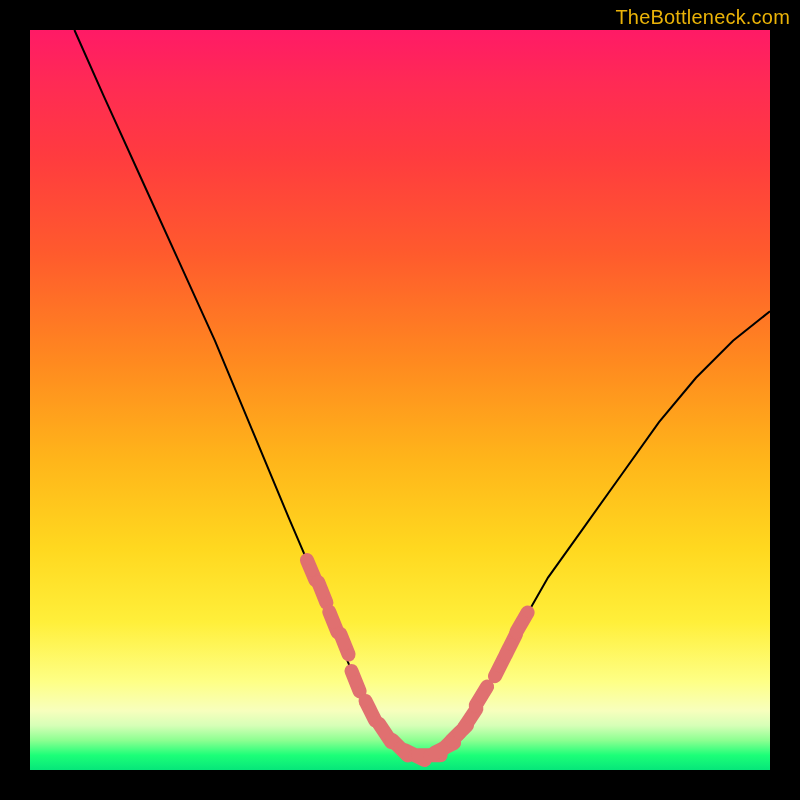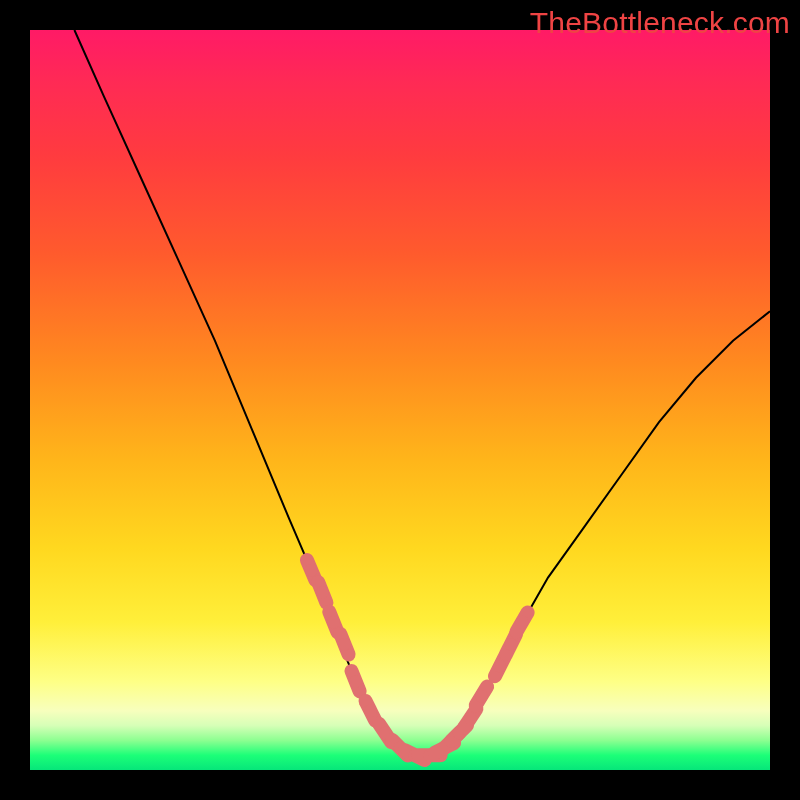--- a/index.html
+++ b/index.html
@@ -40,22 +40,22 @@
       #d6ffb7 94%,
       #8cff91 96%,
       #1cff78 98%,
       #06e67a 100%
     );
   }
   .watermark {
     position: absolute;
     top: 6px;
     right: 10px;
-    color: #ef4444;
-    font-size: 30px;
+    color: #eab308;
+    font-size: 20px;
     letter-spacing: 0.2px;
     user-select: none;
   }
   svg.curve {
     position: absolute;
     left: 0;
     top: 0;
     width: 740px;
     height: 740px;
     overflow: visible;

